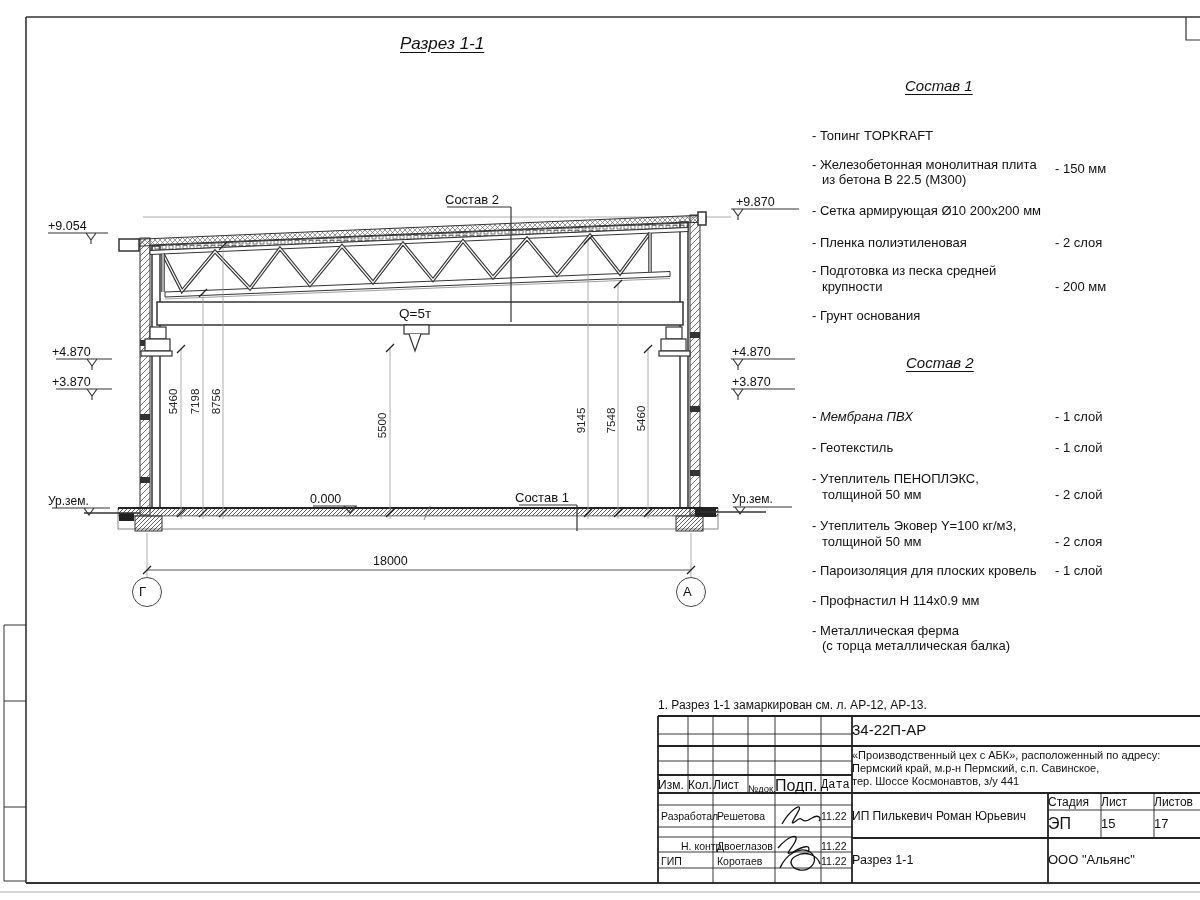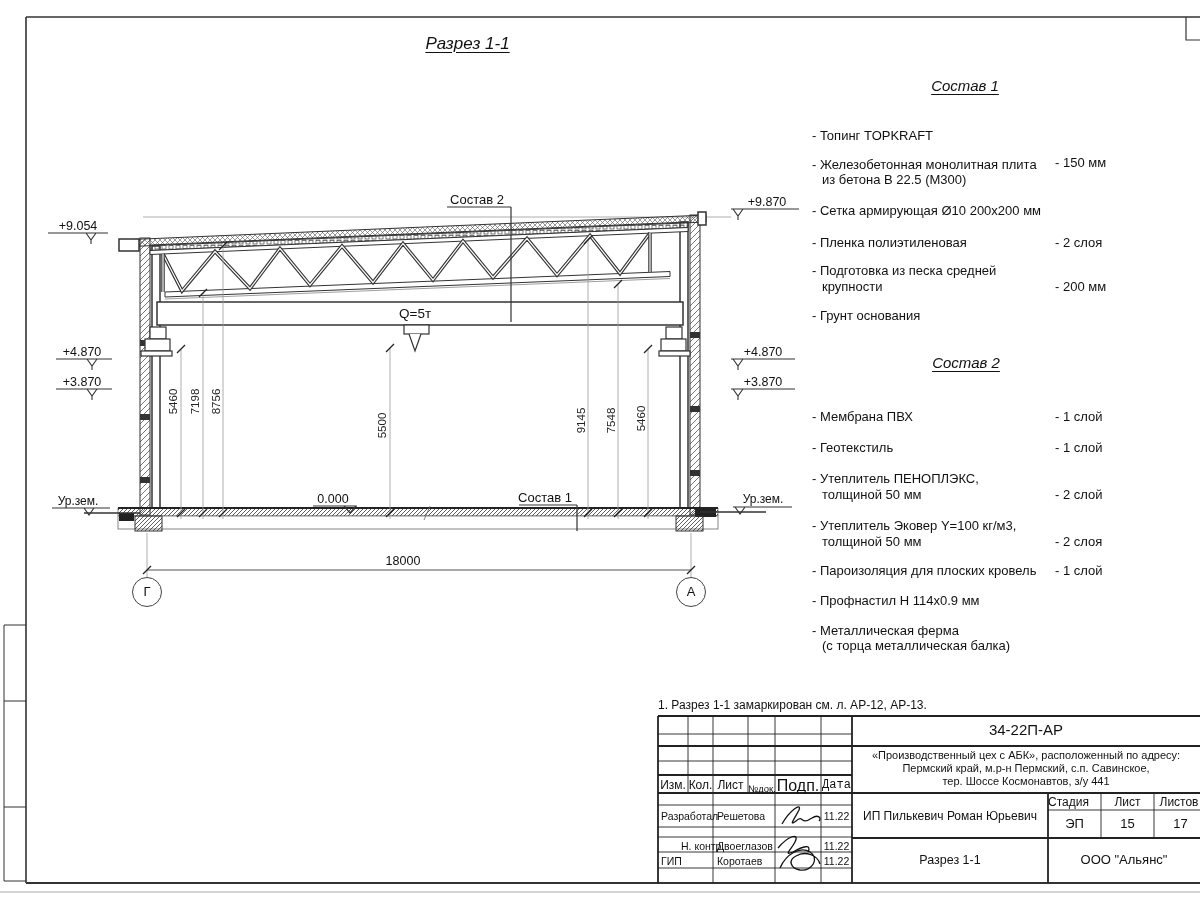--- a/index.html
+++ b/index.html
@@ -1,20 +1,20 @@
 <!DOCTYPE html>
 <html><head>
 <meta charset="utf-8">
 <style>
   html,body{margin:0;padding:0;background:#fff;}
   .sheet{position:relative;width:1200px;height:900px;background:#fff;overflow:hidden;
          font-family:"Liberation Sans",sans-serif;color:#1a1a1a;}
   svg{position:absolute;left:0;top:0;}
   .t{position:absolute;white-space:nowrap;font-size:13px;line-height:15px;color:#111;}
-  .c{text-align:center;white-space:normal;}
+  .c{text-align:left;white-space:normal;}
   .ul{text-decoration:underline;text-underline-offset:3px;}
   .it{font-style:italic;}
   .vdim{position:absolute;width:56px;height:13px;text-align:center;font-size:11.5px;
         transform:rotate(-90deg);color:#222;}
   .elev{font-size:12.5px;}
   .small{font-size:10.5px;}
 </style>
 </head>
 <body>
 
@@ -211,31 +211,31 @@
     <path d="M780 868 C786 854 800 846 810 852 C820 858 812 872 800 870 C790 868 788 860 796 856 C806 850 818 856 820 864"></path>
   </g>
 </svg>
 
 <div class="t ul it c" style="left:400px;top:36px;width:135px;font-size:17px;">Разрез 1-1</div>
 
 <div class="t ul it c" style="left:905px;top:78px;width:120px;font-size:15px;">Состав 1</div>
 <div class="t" style="left:812px;top:128px;">- Топинг TOPKRAFT</div>
 <div class="t" style="left:812px;top:157px;">- Железобетонная монолитная плита</div>
 <div class="t" style="left:822px;top:172px;">из бетона В 22.5 (М300)</div>
-<div class="t" style="left:1055px;top:155px;">- 150 мм</div>
+<div class="t" style="left:1055px;top:161px;">- 150 мм</div>
 <div class="t" style="left:812px;top:203px;">- Сетка армирующая Ø10 200х200 мм</div>
 <div class="t" style="left:812px;top:235px;">- Пленка полиэтиленовая</div>
 <div class="t" style="left:1055px;top:235px;">- 2 слоя</div>
 <div class="t" style="left:812px;top:263px;">- Подготовка из песка средней</div>
 <div class="t" style="left:822px;top:279px;">крупности</div>
 <div class="t" style="left:1055px;top:279px;">- 200 мм</div>
 <div class="t" style="left:812px;top:308px;">- Грунт основания</div>
 
 <div class="t ul it c" style="left:906px;top:355px;width:120px;font-size:15px;">Состав 2</div>
-<div class="t" style="left:812px;top:409px;">- Мембрана ПВХ</div>
+<div class="t" style="left:812px;top:409px;font-style:italic;">- Мембрана ПВХ</div>
 <div class="t" style="left:1055px;top:409px;">- 1 слой</div>
 <div class="t" style="left:812px;top:440px;">- Геотекстиль</div>
 <div class="t" style="left:1055px;top:440px;">- 1 слой</div>
 <div class="t" style="left:812px;top:471px;">- Утеплитель ПЕНОПЛЭКС,</div>
 <div class="t" style="left:822px;top:487px;">толщиной 50 мм</div>
 <div class="t" style="left:1055px;top:487px;">- 2 слой</div>
 <div class="t" style="left:812px;top:518px;">- Утеплитель Эковер Y=100 кг/м3,</div>
 <div class="t" style="left:822px;top:534px;">толщиной 50 мм</div>
 <div class="t" style="left:1055px;top:534px;">- 2 слоя</div>
 <div class="t" style="left:812px;top:563px;">- Пароизоляция для плоских кровель</div>
@@ -290,19 +290,19 @@
 <div class="t small c" style="left:821px;top:854px;width:31px;">11.22</div>
 
 <div class="t c" style="left:852px;top:722px;width:348px;font-size:15px;">34-22П-АР</div>
 <div class="t c" style="left:852px;top:749px;width:348px;font-size:11px;line-height:13px;">«Производственный цех с АБК», расположенный по адресу:</div>
 <div class="t c" style="left:852px;top:762px;width:348px;font-size:11px;line-height:13px;">Пермский край, м.р-н Пермский, с.п. Савинское,</div>
 <div class="t c" style="left:852px;top:775px;width:348px;font-size:11px;line-height:13px;">тер. Шоссе Космонавтов, з/у 441</div>
 <div class="t c" style="left:852px;top:809px;width:196px;font-size:12px;">ИП Пилькевич Роман Юрьевич</div>
 <div class="t c" style="left:1048px;top:795px;width:31px;font-size:12px;">Стадия</div>
 <div class="t c" style="left:1101px;top:795px;width:53px;font-size:12px;">Лист</div>
 <div class="t c" style="left:1154px;top:795px;width:50px;font-size:12px;">Листов</div>
-<div class="t c" style="left:1048px;top:816px;width:53px;font-size:13px;">ЭП</div>
+<div class="t c" style="left:1048px;top:816px;width:53px;font-size:16px;">ЭП</div>
 <div class="t c" style="left:1101px;top:816px;width:53px;font-size:13px;">15</div>
 <div class="t c" style="left:1154px;top:816px;width:53px;font-size:13px;">17</div>
 <div class="t c" style="left:852px;top:853px;width:196px;font-size:12.5px;">Разрез 1-1</div>
 <div class="t c" style="left:1048px;top:852px;width:152px;font-size:13px;">ООО "Альянс"</div>
 
 </div>
 
 </body></html>

